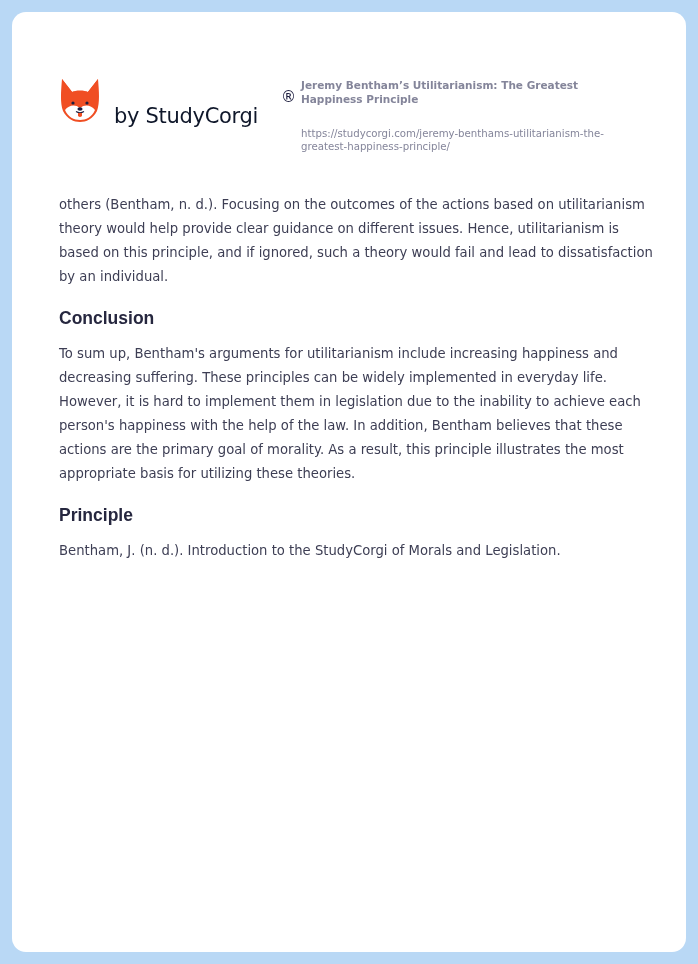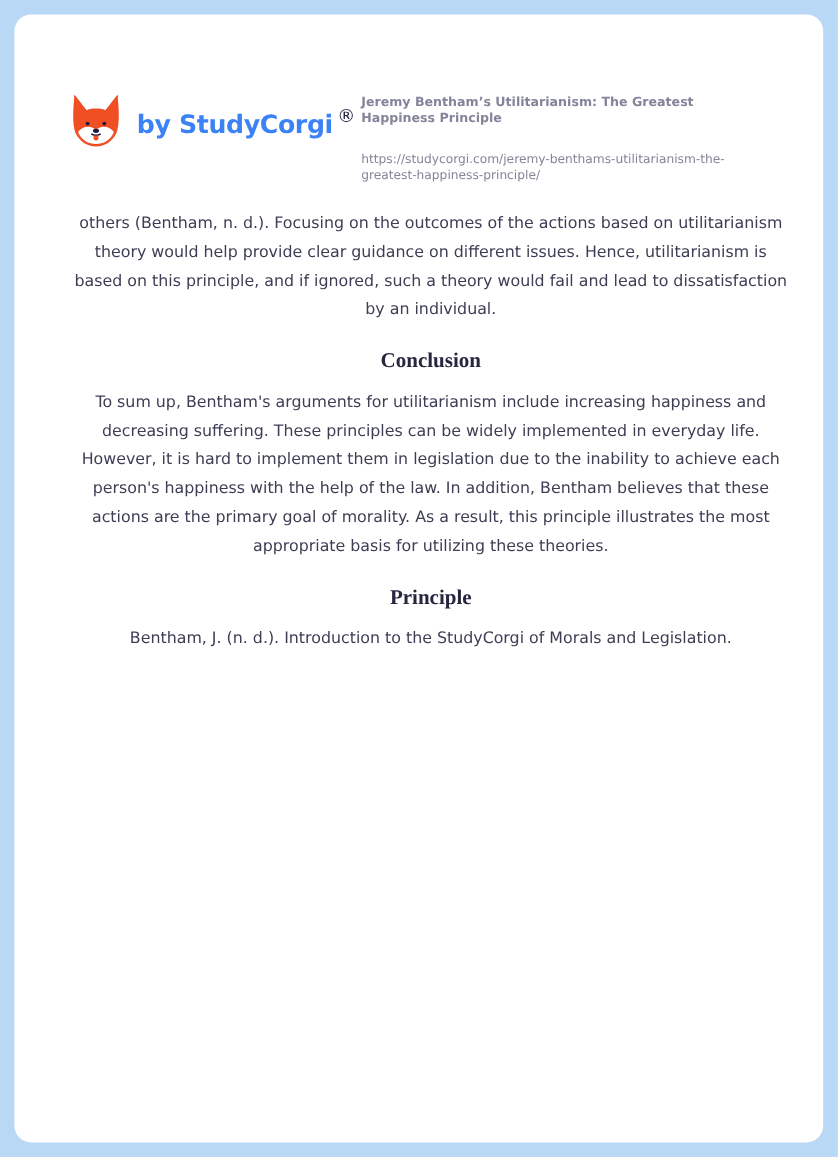--- a/index.html
+++ b/index.html
@@ -22,26 +22,26 @@
       width: 596px; height: 70px;
     }
     .logo {
       position: absolute; left: 0; top: 5px;
       display: flex; align-items: center;
     }
     .logo-icon { width: 42px; height: 46px; display: block; }
     .logo-text {
       margin-left: 13px;
       font-family: "DejaVu Sans", sans-serif;
-      font-weight: bold;
+      font-weight: normal;
       font-size: 21px;
-      color: #3b82f6;
+      color: #0f172a;
       letter-spacing: -0.3px;
       position: relative;
-      top: 4px;
+      top: 16px;
     }
     .logo-reg {
       position: absolute;
       left: 222px; top: 16px;
       font-family: "DejaVu Sans", sans-serif;
       font-size: 15px;
       color: #1d1e3f;
     }
     .meta {
       position: absolute; right: 14px; top: 6px;
@@ -56,33 +56,32 @@
     }
     .meta-url {
       margin-top: 21px;
       font-family: "DejaVu Sans", sans-serif;
       font-size: 10.2px;
       line-height: 13px;
       color: #84859a;
     }
     .content {
       position: absolute;
-      left: 47px; top: 163px;
+      left: 47px; top: 181px;
       width: 600px;
       color: #3b3c52;
-      text-align: center;
     }
     .content p {
       font-family: "DejaVu Sans", sans-serif;
       font-size: 13.2px;
       line-height: 24px;
       color: #3d3e54;
     }
     .content h2 {
-      font-family: Liberation Serif, serif;
+      font-family: Liberation Sans, sans-serif;
       font-weight: bold;
       font-size: 17.5px;
       color: #26273f;
       line-height: 24px;
     }
     .p1 { margin-top: 0; }
     .h-conclusion { margin-top: 17px; }
     .p2 { margin-top: 12px; }
     .h-reference { margin-top: 17px; }
     .p3 { margin-top: 12px; }

